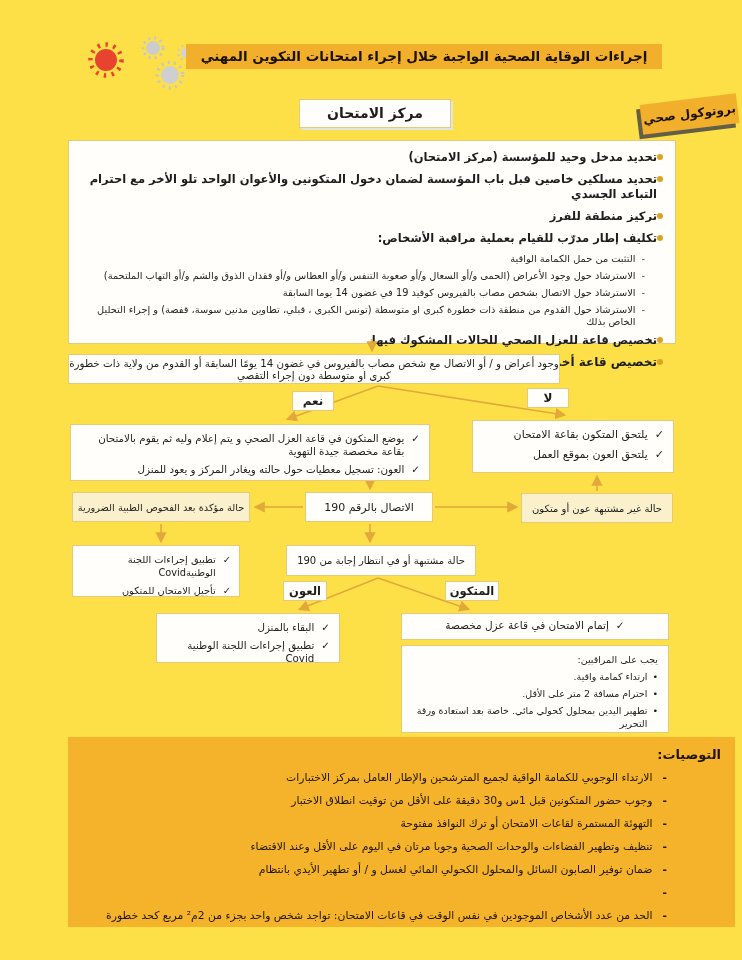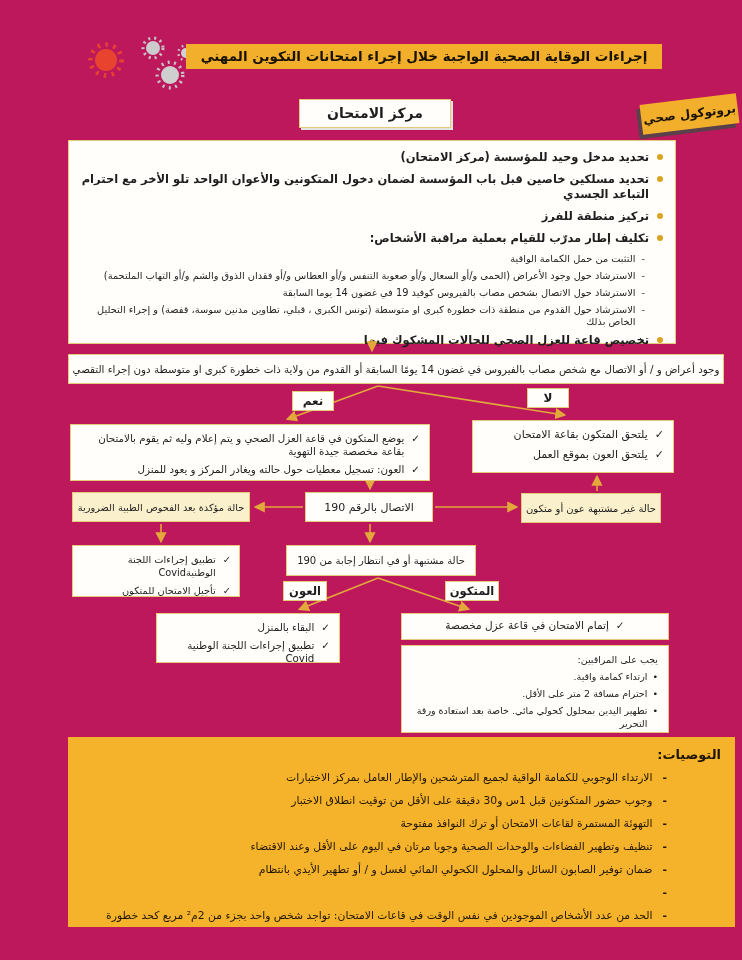--- a/index.html
+++ b/index.html
@@ -1,55 +1,55 @@
 <!DOCTYPE html>
 <html lang="ar" dir="rtl"><head>
 <meta charset="utf-8">
 <style>
   html,body{margin:0;padding:0;background:#fff;}
-  .page{position:relative;width:742px;height:960px;background:#be185d;
+  .page{position:relative;width:742px;height:960px;background:#fde047;
         font-family:"DejaVu Sans",sans-serif;direction:rtl;color:#1d1d1d;overflow:hidden;}
 
   
   .box{position:absolute;border:1px solid #e7ca79;background:#fffefb;box-sizing:border-box;}
   .cream{background:#fbf0cc;}
   .center-flex{display:flex;align-items:center;justify-content:center;text-align:center;}
 
   .title-bar{position:absolute;left:186px;top:44px;width:476px;height:25px;background:#f2af2b;
              font-weight:bold;font-size:13.5px;line-height:25px;text-align:center;color:#1a1200;}
   .protocol-badge{position:absolute;left:641px;top:99px;width:97px;height:30px;background:#f2af2b;
              transform:rotate(-7deg);box-shadow:-4px 4px 0 rgba(72,72,72,.85);
              font-weight:bold;font-size:12px;line-height:30px;text-align:center;color:#1a1200;}
   .exam-center{left:299px;top:99px;width:152px;height:29px;font-weight:bold;font-size:14px;
              line-height:27px;text-align:center;box-shadow:2px 2px 0 #e3e3e3;}
 
   .main-box{left:68px;top:140px;width:608px;height:204px;padding:9px 12px 4px 8px;}
-  .mrow{display:flex;align-items:flex-start;gap:8px;font-size:11.5px;font-weight:bold;
+  .mrow{display:flex;align-items:flex-start;font-size:11.5px;font-weight:bold;
         line-height:15px;margin-bottom:7px;}
   .dot{width:6px;height:6px;border-radius:50%;background:#d9a521;margin-top:4px;flex:0 0 6px;}
   .srow{display:flex;align-items:flex-start;gap:6px;font-size:9.8px;font-weight:normal;
         line-height:12px;margin:0 18px 5px 0;}
   .dash{color:#555;flex:0 0 auto;}
 
-  .decision{left:68px;top:354px;width:656px;height:30px;font-size:10.3px;padding:0 0;}
+  .decision{left:68px;top:354px;width:492px;height:30px;font-size:10.3px;padding:0 0;}
   .tag{position:absolute;border:1px solid #e7ca79;background:#fffefb;font-weight:bold;
        text-align:center;box-sizing:border-box;}
   .tag-yes{left:292px;top:391px;width:42px;height:20px;font-size:12px;line-height:19px;}
   .tag-no{left:527px;top:388px;width:42px;height:20px;font-size:12px;line-height:19px;}
 
   .yes-box{left:70px;top:424px;width:360px;height:57px;padding:7px 9px;}
   .no-box{left:472px;top:420px;width:202px;height:53px;padding:6px 9px;}
   .crow{display:flex;align-items:flex-start;gap:7px;margin-bottom:5px;}
   .ck{font-weight:bold;flex:0 0 auto;}
   .yes-box .crow{font-size:10.3px;line-height:13px;}
   .no-box .crow{font-size:11px;line-height:15px;}
 
   .confirmed{left:72px;top:492px;width:178px;height:30px;font-size:9.8px;}
   .call190{left:305px;top:492px;width:128px;height:30px;font-size:11px;}
-  .notsus{left:521px;top:493px;width:140px;height:30px;font-size:10px;}
+  .notsus{left:521px;top:493px;width:152px;height:30px;font-size:10px;}
 
   .covid-left{left:72px;top:545px;width:168px;height:52px;padding:7px 8px;}
   .covid-left .crow{font-size:9.8px;line-height:13px;}
   .suspected{left:286px;top:545px;width:190px;height:31px;font-size:10px;}
 
   .tag-agent{left:283px;top:581px;width:44px;height:20px;font-size:11.5px;line-height:19px;}
   .tag-trainee{left:445px;top:581px;width:54px;height:20px;font-size:11.5px;line-height:19px;}
 
   .agent-box{left:156px;top:613px;width:184px;height:50px;padding:7px 9px;}
   .agent-box .crow{font-size:10.3px;line-height:13px;}

